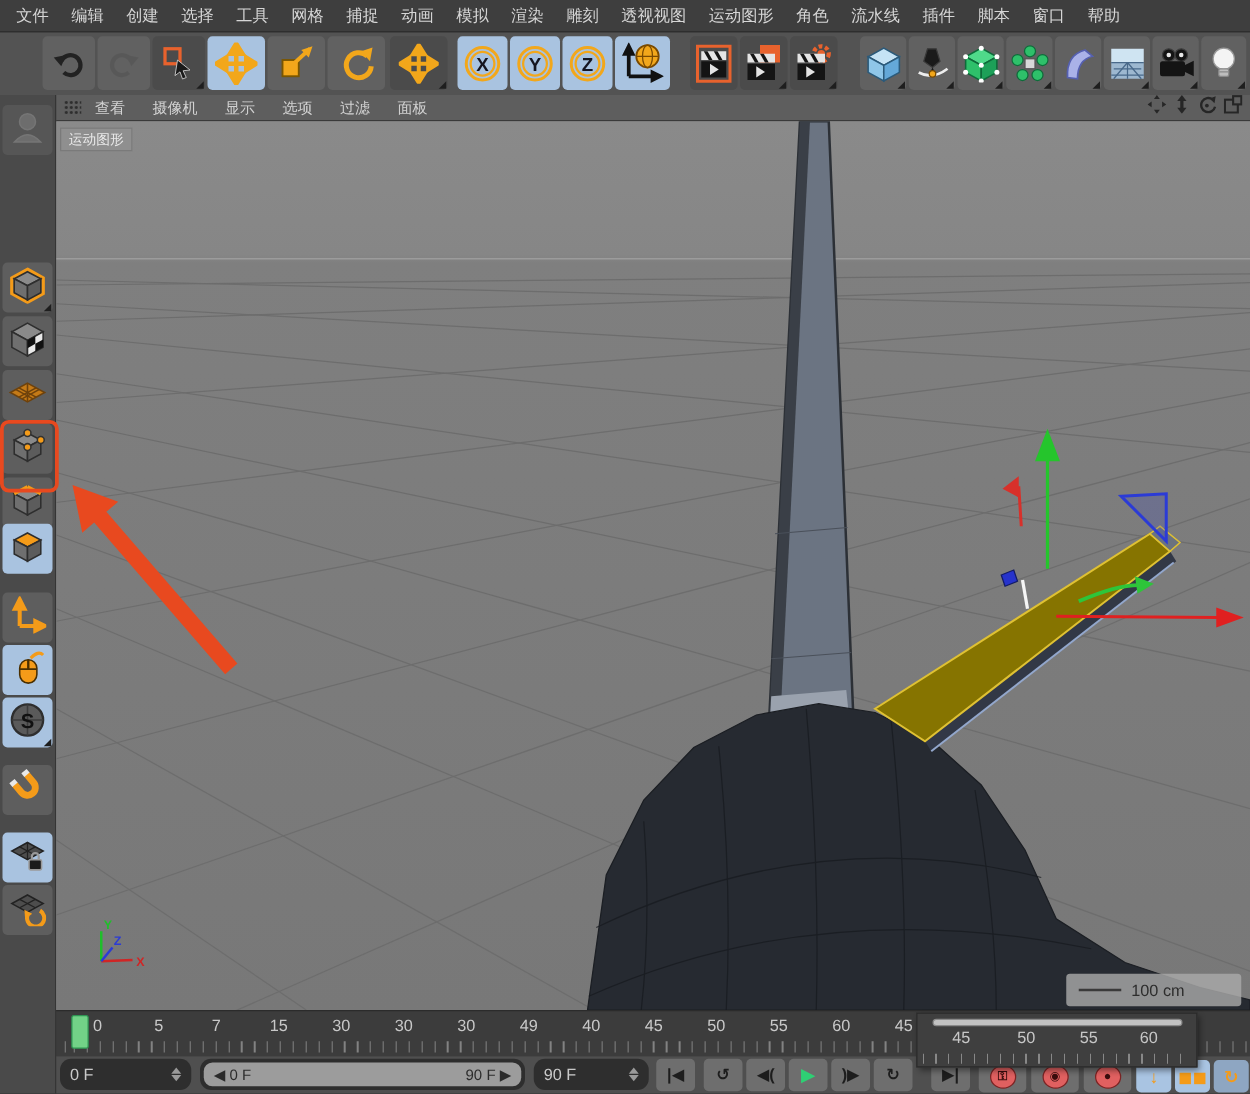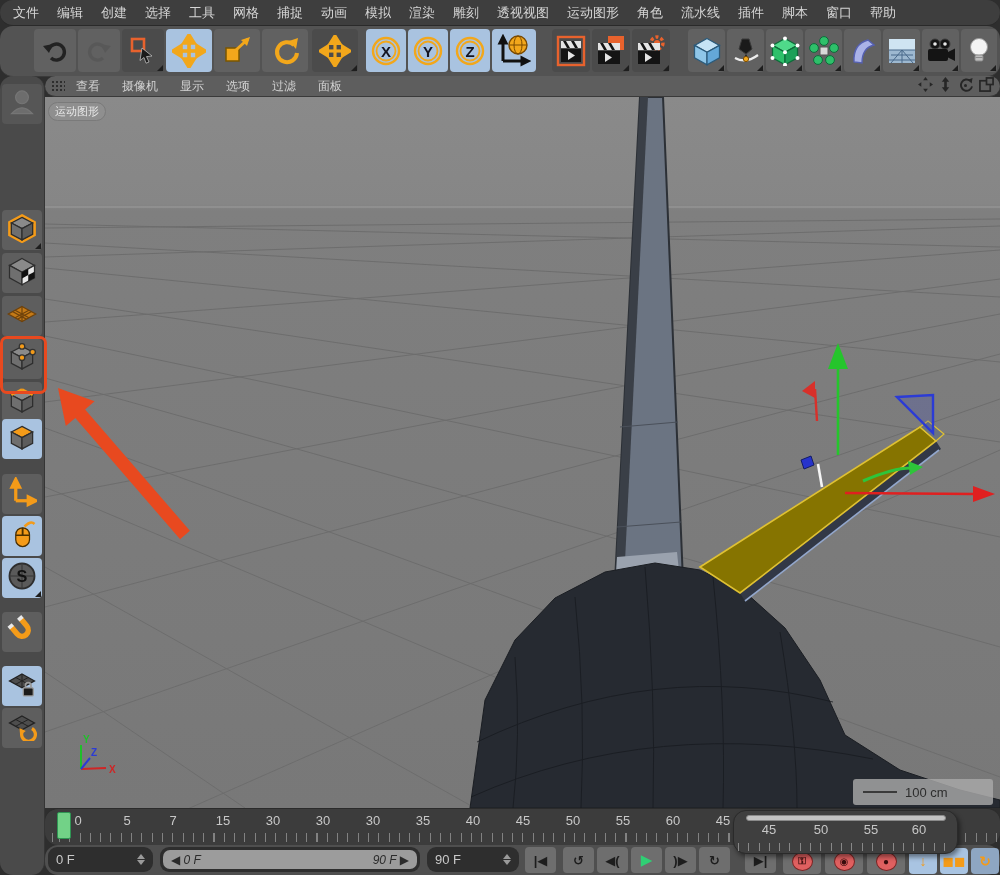--- a/index.html
+++ b/index.html
@@ -1,19 +1,19 @@
 <!DOCTYPE html>
 <html><head>
 <meta charset="utf-8">
 <style>
   html,body{margin:0;padding:0;background:#2e2e2e;}
   body{width:1000px;height:875px;position:relative;overflow:hidden;
        font-family:"Liberation Sans","DejaVu Sans",sans-serif;
        -webkit-font-smoothing:antialiased;}
-  .abs{position:absolute;border-radius:13px;}
+  .abs{position:absolute;}
 
   
   #menubar{left:0;top:0;width:1000px;height:26px;background:#3e3e3e;
            display:flex;align-items:center;padding-left:4px;box-sizing:border-box;
            border-bottom:1px solid #2a2a2a;}
   #menubar .mitem{color:#d6d6d6;font-size:13px;padding:0 9px;white-space:nowrap;cursor:default;}
 
   
   #toolbar{left:0;top:26px;width:1000px;height:50px;background:#535353;
            border-bottom:1px solid #3a3a3a;}
@@ -63,21 +63,21 @@
   #miniticks{position:absolute;left:4px;bottom:2px;width:214px;height:8px;
          background:repeating-linear-gradient(90deg,#9a9a9a 0 1px,transparent 1px 10.3px);opacity:.8;}
 
   
   #bottombar{left:45px;top:845px;width:955px;height:30px;background:#4f4f4f;}
   .ffield{position:absolute;top:2px;height:25px;background:#2e2e2e;border-radius:9px;color:#c9c9c9;
           font-size:13px;display:flex;align-items:center;padding:0 8px;box-sizing:border-box;}
   .stepper{margin-left:auto;display:flex;flex-direction:column;gap:1px;align-items:center;}
   .tri-up{width:0;height:0;border-left:4px solid transparent;border-right:4px solid transparent;border-bottom:5px solid #9a9a9a;}
   .tri-dn{width:0;height:0;border-left:4px solid transparent;border-right:4px solid transparent;border-top:5px solid #9a9a9a;}
-  #range-track{position:absolute;left:115px;top:2px;width:260px;height:25px;background:#2e2e2e;border-radius:9px;font-style:italic;}
+  #range-track{position:absolute;left:115px;top:2px;width:260px;height:25px;background:#2e2e2e;border-radius:9px;}
   #range-bar{position:absolute;left:3px;top:3px;right:3px;bottom:3px;background:#9c9c9c;border-radius:7px;
              display:flex;align-items:center;color:#2b2b2b;font-size:12px;padding:0 8px;justify-content:space-between;}
   .pbtn{position:absolute;top:2px;width:31px;height:26px;background:#6e6e6e;border-radius:4px;color:#1d1d1d;
         font-size:13px;font-weight:bold;display:flex;align-items:center;justify-content:center;}
   .pbtn.play{color:#2fcf74;font-size:15px;}
   .rbtn{position:absolute;top:3px;height:26px;background:#6e6e6e;border-radius:4px;
         display:flex;align-items:center;justify-content:center;}
   .rbtn.blue{background:#a9c4e2;}
   .redball{width:19px;height:17px;border-radius:50%;background:#e06060;border:1.5px solid #7c2424;
            display:flex;align-items:center;justify-content:center;color:#3a0d0d;font-size:10px;font-weight:bold;}
@@ -629,21 +629,21 @@
 <div id="timeline" class="abs">
   <div id="ticks"></div>
   <div id="playhead"></div>
   <span class="flabel" style="left:33px">0</span>
   <span class="flabel" style="left:82px">5</span>
   <span class="flabel" style="left:128px">7</span>
   <span class="flabel" style="left:178px">15</span>
   <span class="flabel" style="left:228px">30</span>
   <span class="flabel" style="left:278px">30</span>
   <span class="flabel" style="left:328px">30</span>
-  <span class="flabel" style="left:378px">35</span>
+  <span class="flabel" style="left:378px">49</span>
   <span class="flabel" style="left:428px">40</span>
   <span class="flabel" style="left:478px">45</span>
   <span class="flabel" style="left:528px">50</span>
   <span class="flabel" style="left:578px">55</span>
   <span class="flabel" style="left:628px">60</span>
   <span class="flabel" style="left:678px">45</span>
   <span class="flabel" style="left:876px">90</span>
 </div>
 
 <div id="bottombar" class="abs">

